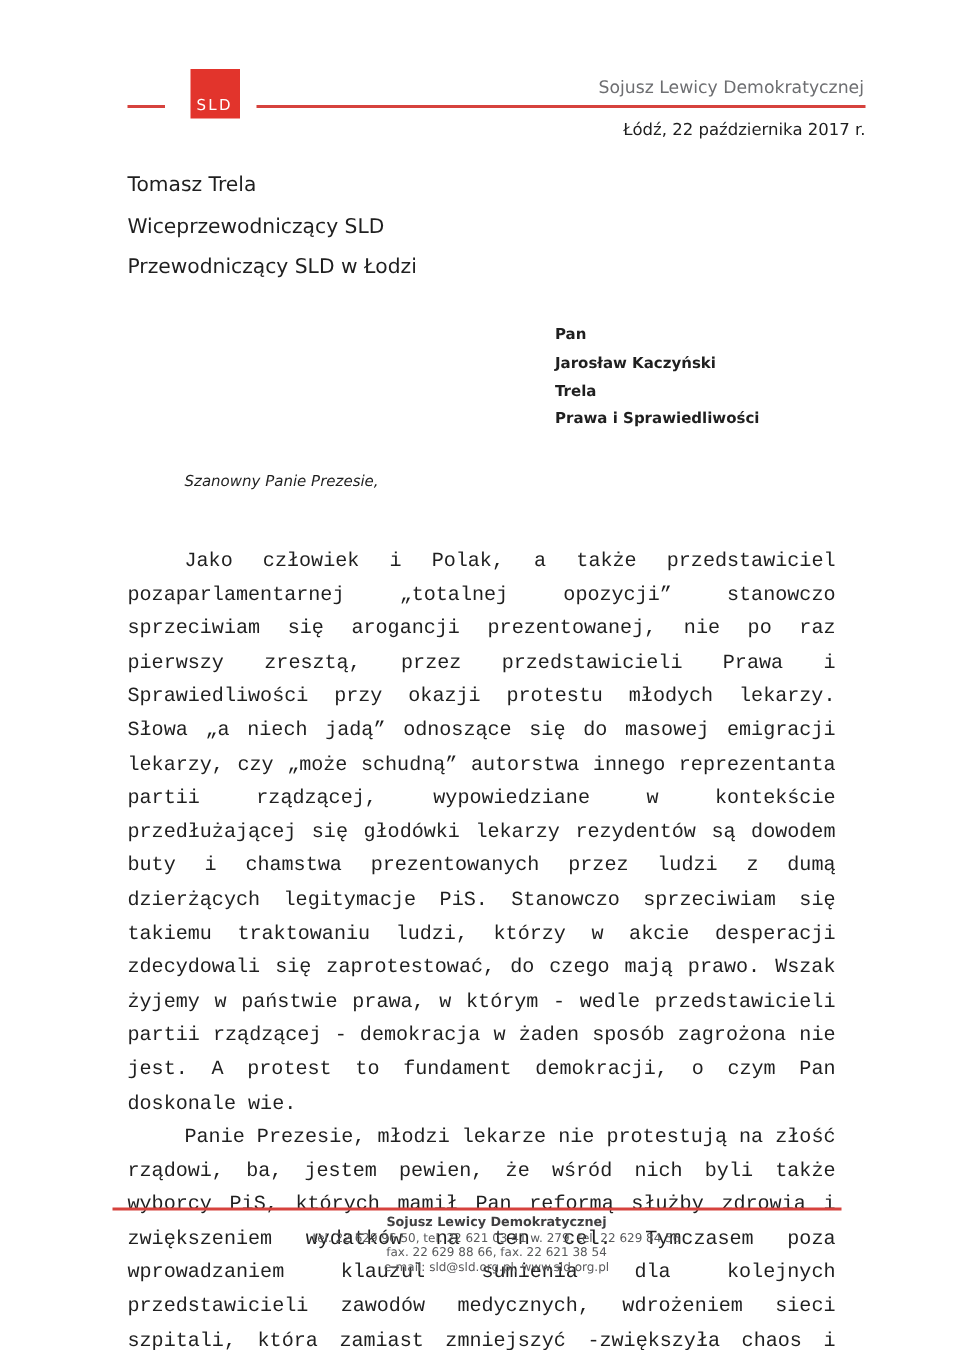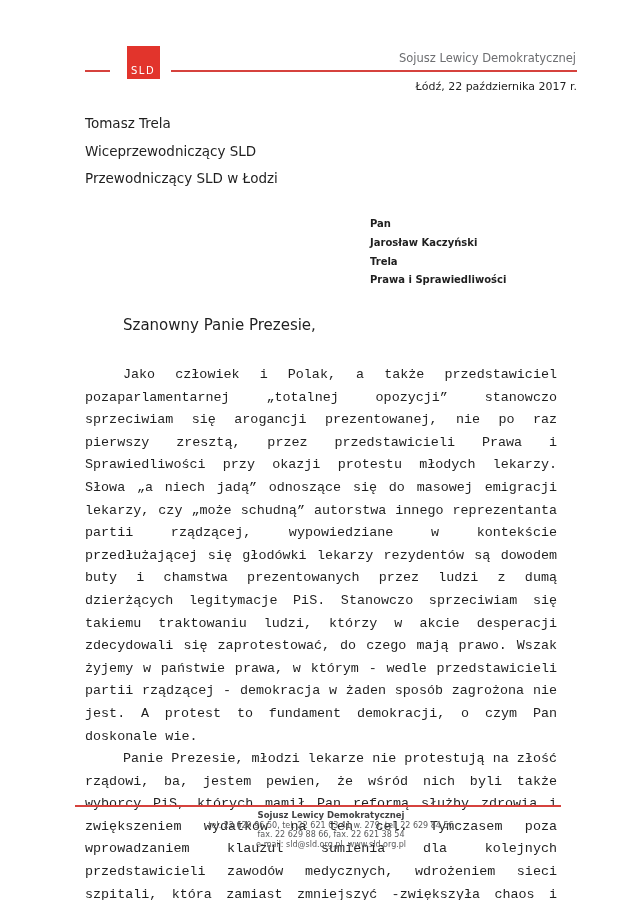--- a/index.html
+++ b/index.html
@@ -76,21 +76,22 @@
     font-weight: bold;
     line-height: 18.8px;
     margin-top: 12px;
   }
 
   
   .salutation {
     position: absolute;
     left: 123px;
     top: 316px;
-    font-size: 15px;
+    font-size: 10px;
+    font-style: italic;
   }
 
   
   .letter-body {
     position: absolute;
     left: 85px;
     top: 364px;
     width: 472px;
     font-size: 13.4px;
     line-height: 22.6px;

